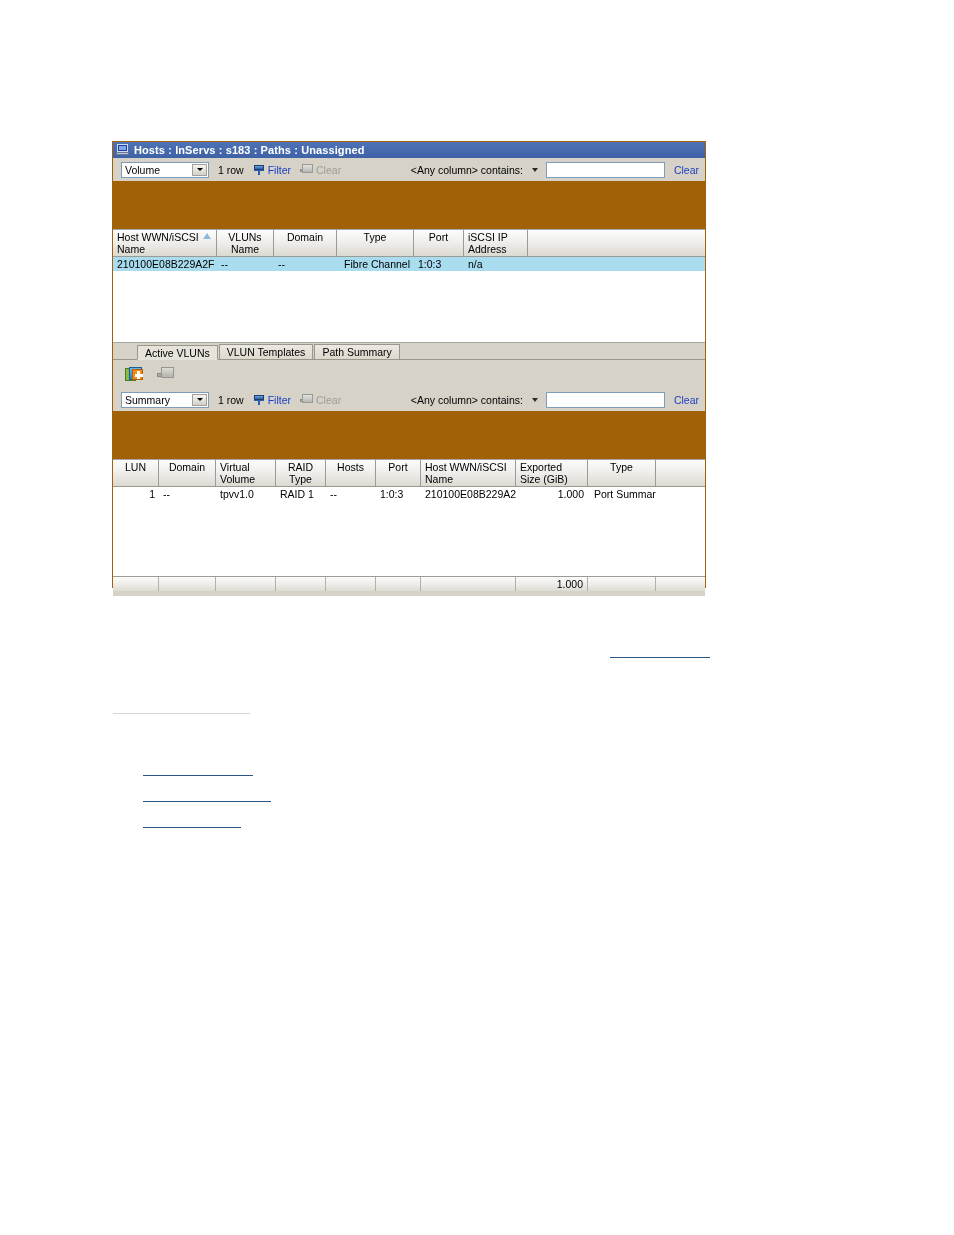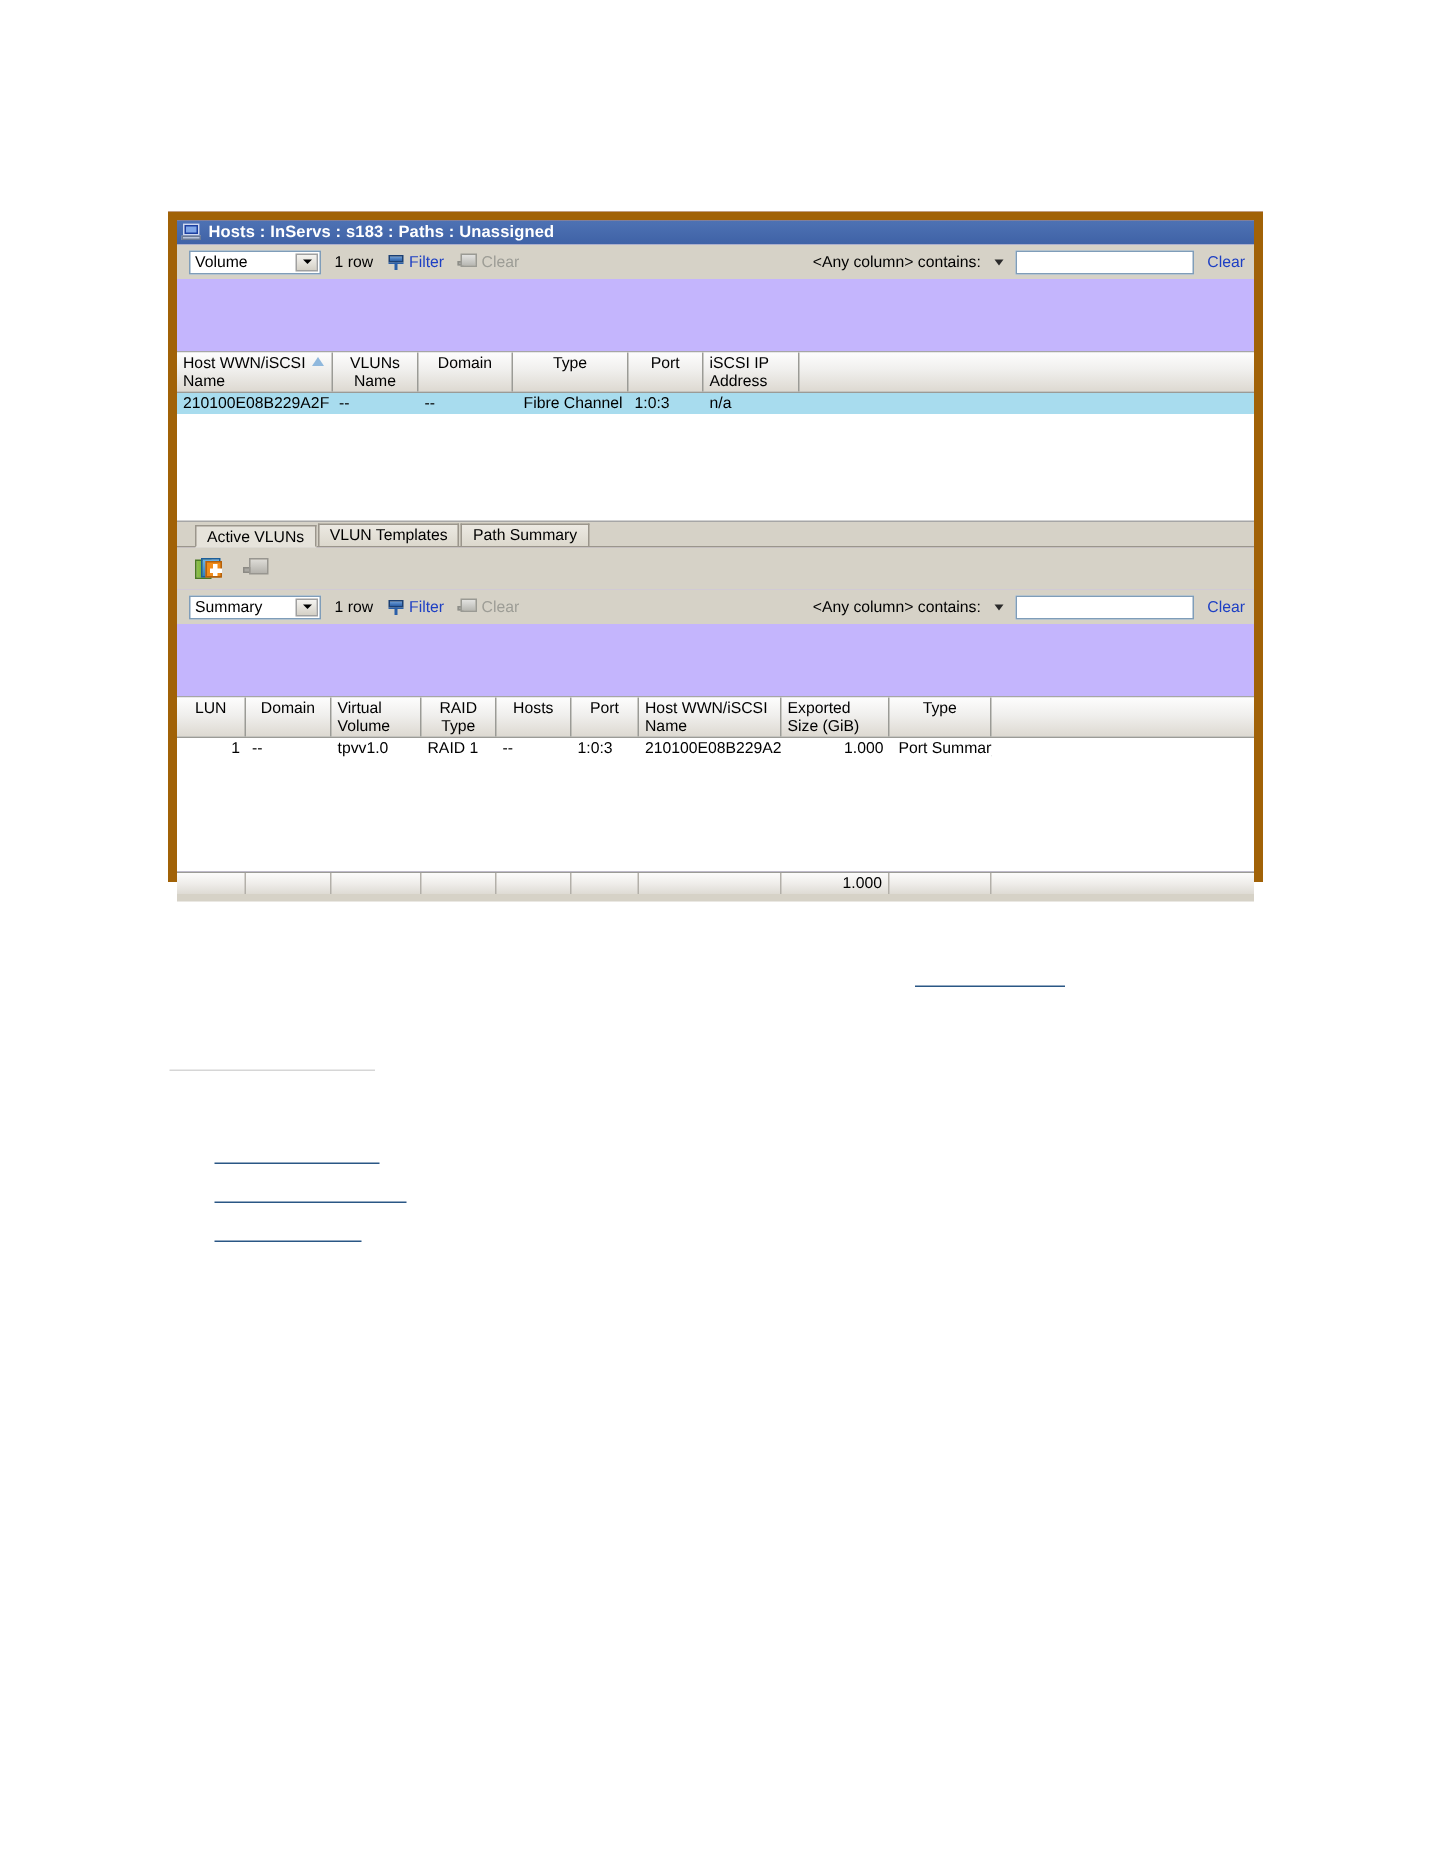--- a/index.html
+++ b/index.html
@@ -17,24 +17,24 @@
     width: 954px;
     height: 1235px;
     overflow: hidden;
   }
 
   
   .window {
     position: absolute;
     left: 112px;
     top: 141px;
-    width: 730px;
+    width: 594px;
     height: 447px;
-    background: #c4b5fd;
-    border: 6px solid #a16207;
+    background: #a16207;
+    border: 1px solid #a16207;
     box-sizing: border-box;
   }
 
   .titlebar {
     height: 16px;
     background: linear-gradient(to bottom, #4e72b4 0%, #3f62a6 100%);
     display: flex;
     align-items: center;
     padding: 0 3px;
     box-sizing: border-box;
@@ -308,21 +308,21 @@
   }
   .circ-btn.up i { border-bottom: 4px solid #3a3a3a; }
   .circ-btn.down i { border-top: 4px solid #3a3a3a; }
 
   
   .tabstrip {
     height: 17px;
     background: #d6d2c7;
     display: flex;
     align-items: flex-end;
-    padding-left: 12px;
+    padding-left: 24px;
     box-sizing: border-box;
     border-bottom: 1px solid #9b968c;
   }
   .tab {
     height: 15px;
     line-height: 15px;
     font-size: 10.5px;
     color: #000;
     padding: 0 7px;
     border: 1px solid #9b968c;

